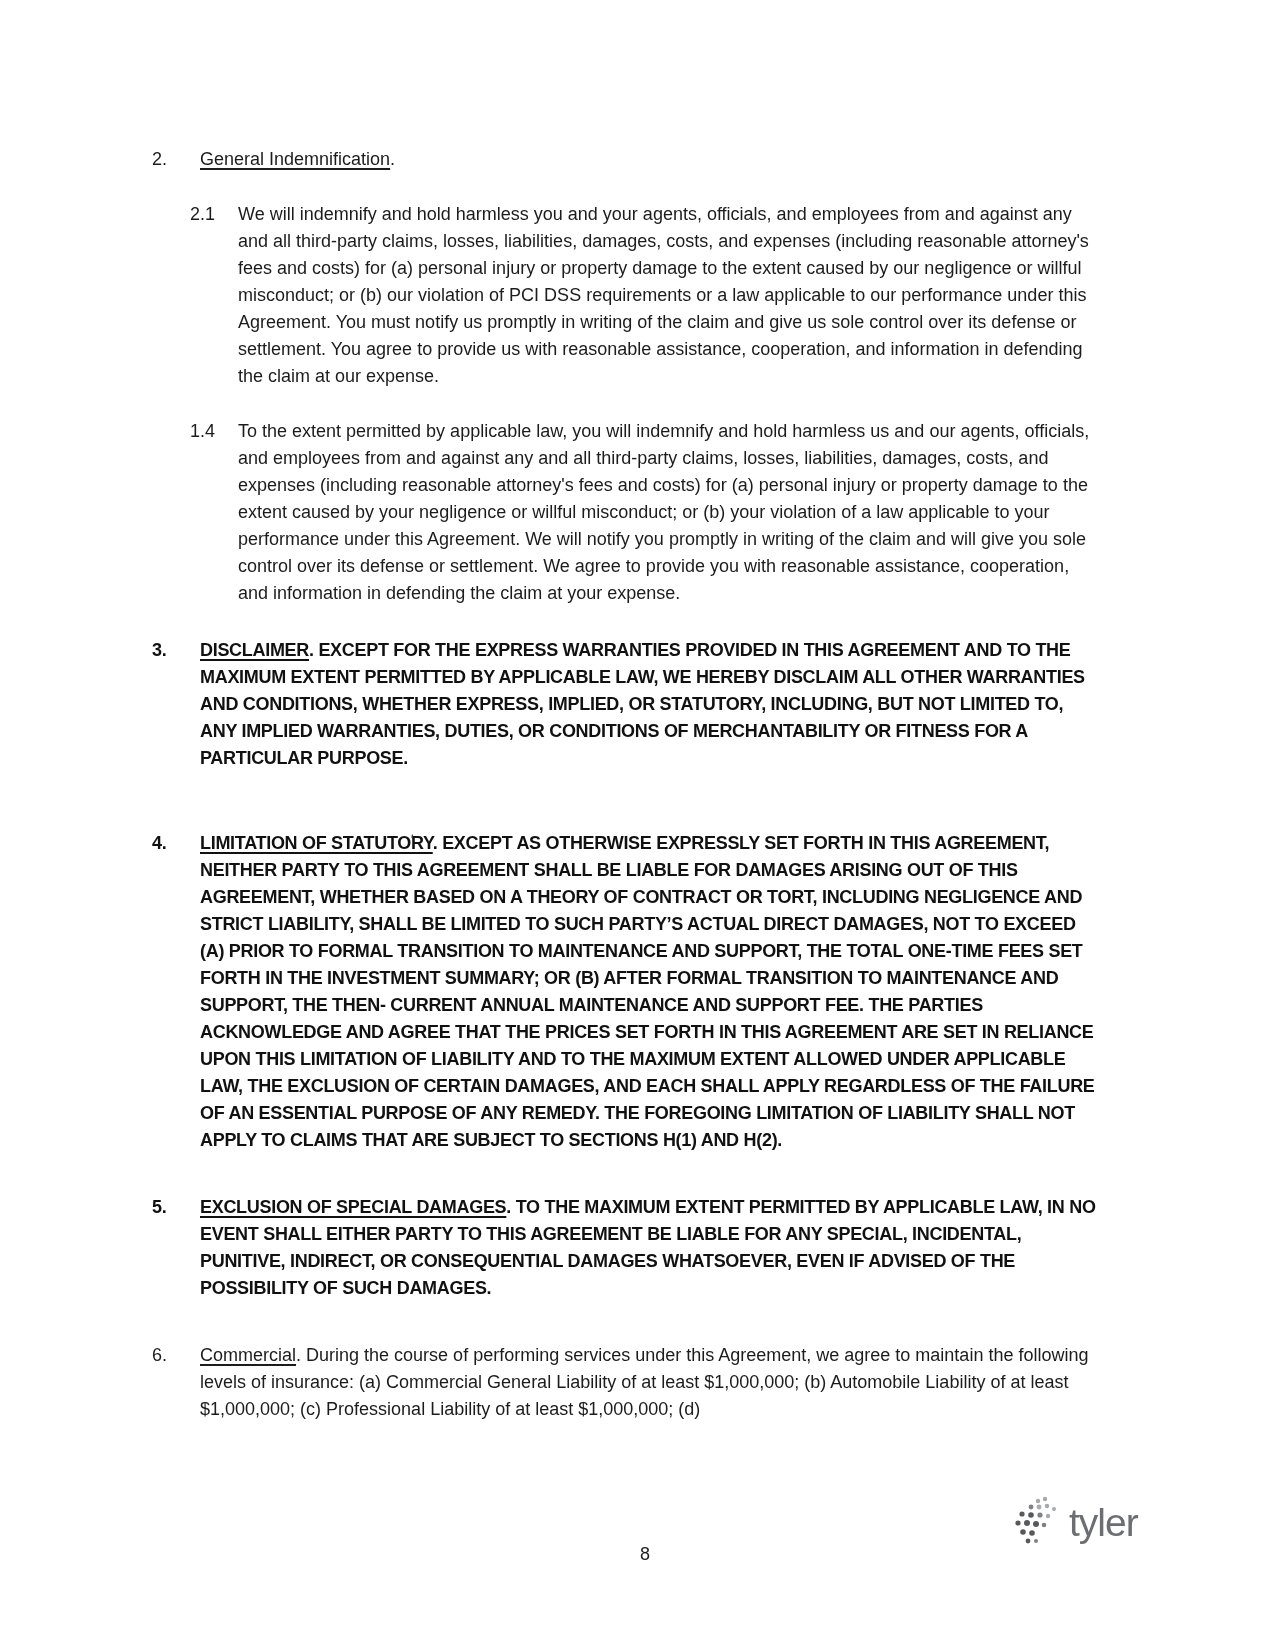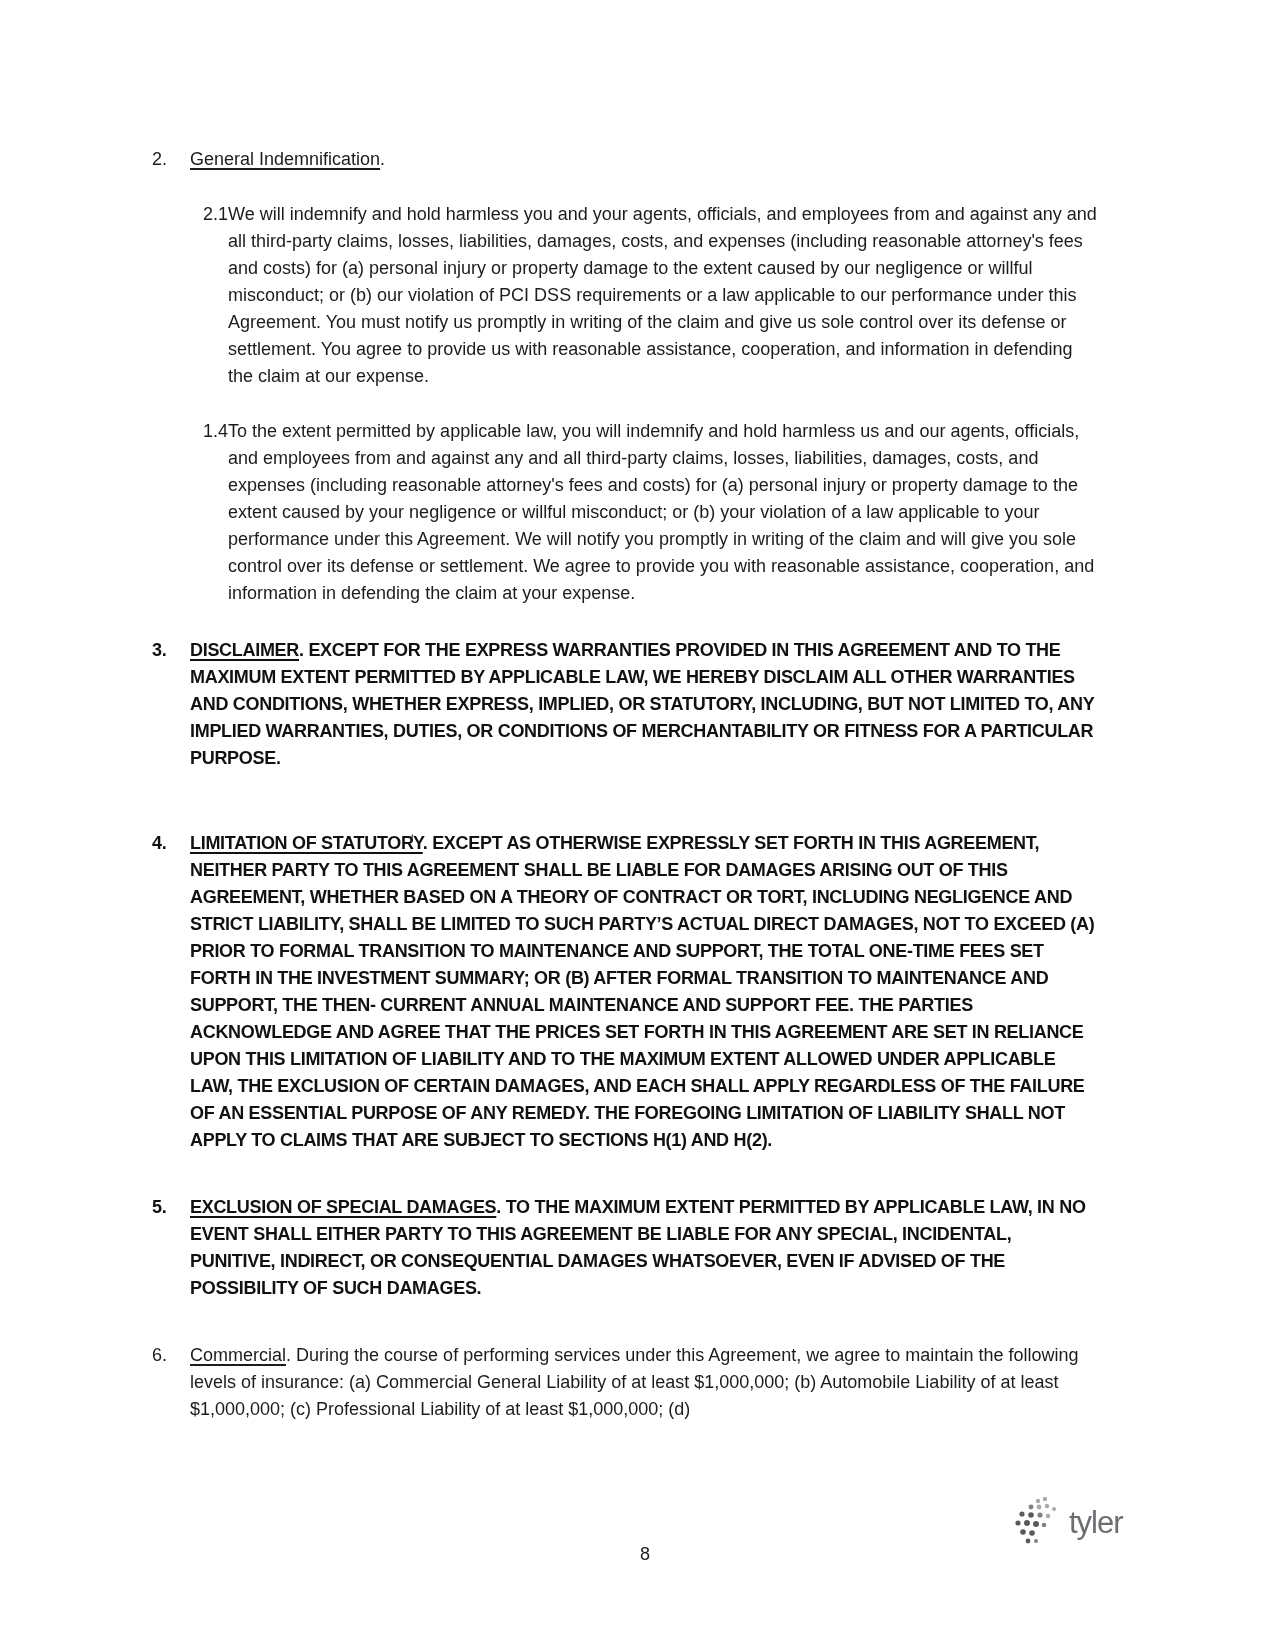--- a/index.html
+++ b/index.html
@@ -15,39 +15,39 @@
   .content{
     position:absolute;
     left:152px;top:146px;
     width:948px;
     font-size:18px;
     line-height:27px;
     text-align:left;
   }
   .row{display:flex;align-items:flex-start;}
   .num{flex:0 0 38px;}
-  .txt{flex:1;min-width:0;}
+  .txt{flex:1;min-width:0;margin-left:10px;}
   p{margin:0;}
   .sub{margin-left:38px;margin-top:28px;}
-  .subnum{flex:0 0 38px;text-align:right;}
+  .subnum{flex:0 0 38px;}
   .u{text-decoration:underline;text-underline-offset:3px;text-decoration-thickness:1.5px;}
   .caps{font-weight:700;color:#111111;letter-spacing:-0.3px;}
   .sec{margin-top:30px;}
   .sec-gap-lg{margin-top:58px;}
   .sec-gap-md{margin-top:40px;}
   .stray-mark{
     position:absolute;left:410px;top:831px;
     font-size:15px;color:#333;transform:rotate(12deg);
   }
   .logo{
     position:absolute;left:1010px;top:1494px;
     display:flex;align-items:center;gap:7px;
   }
   .logo-wordmark{
-    font-size:31px;color:#6d6e71;letter-spacing:-1px;
+    font-size:39px;color:#6d6e71;letter-spacing:-1px;
     font-family:"Liberation Sans",sans-serif;
   }
   .page-number{
     position:absolute;left:640px;top:1544px;
     font-size:18px;color:#1c1c1c;
   }
 </style>
 </head>
 <body>
 

